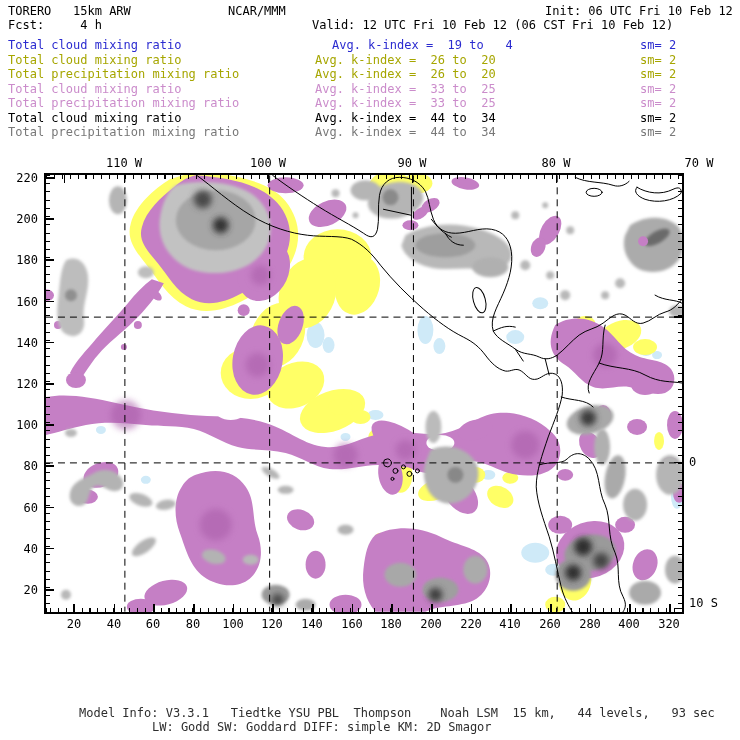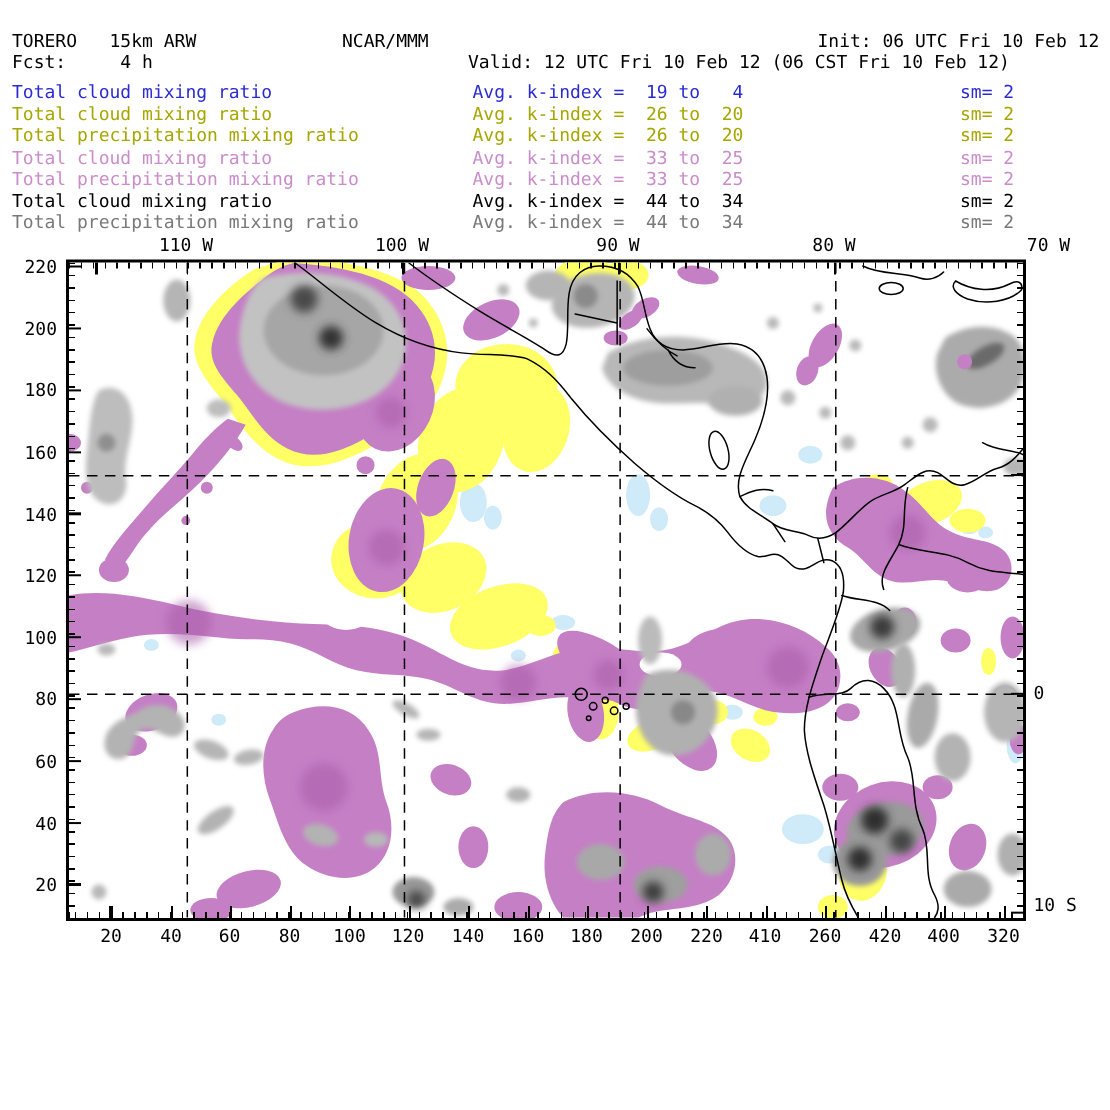--- a/index.html
+++ b/index.html
@@ -1,18 +1,18 @@
 <!DOCTYPE html>
 <html><head>
 <meta charset="utf-8">
 <style>
   html,body{margin:0;padding:0;background:#fff;}
   #page{position:relative;width:740px;height:740px;background:#fff;overflow:hidden;
         font-family:"DejaVu Sans Mono","Liberation Mono",monospace;color:#000;}
-  .t{position:absolute;font-size:12px;line-height:14px;white-space:pre;margin-top:16px;}
+  .t{position:absolute;font-size:12px;line-height:14px;white-space:pre;}
   .ax{position:absolute;font-size:12px;line-height:14px;white-space:pre;}
   .cx{transform:translateX(-50%);}
   .ra{width:32px;text-align:right;}
   #plotbox{position:absolute;left:44px;top:173px;width:640px;height:441px;
            border:2px solid #000;box-sizing:border-box;background:#fff;}
   #plotbox svg{position:absolute;left:0;top:0;}
   .tk{position:absolute;pointer-events:none;}
   .tk.top-min{left:0;top:0;width:636px;height:4px;
       background:repeating-linear-gradient(to right,#000 0 1px,transparent 1px 7.9px);}
   .tk.top-maj{left:0;top:0;width:636px;height:8px;
@@ -43,21 +43,21 @@
 
   <span class="t" style="left:8px;top:4px">TORERO   15km ARW</span>
   <span class="t" style="left:228px;top:4px">NCAR/MMM</span>
   <span class="t" style="left:545px;top:4px">Init: 06 UTC Fri 10 Feb 12</span>
   <span class="t" style="left:8px;top:18px">Fcst:     4 h</span>
   <span class="t" style="left:312px;top:18px">Valid: 12 UTC Fri 10 Feb 12 (06 CST Fri 10 Feb 12)</span>
 
   <div>
     <div class="lrow" style="color: rgb(43, 43, 208);">
       <span class="t" style="left:8px;top:38px">Total cloud mixing ratio</span>
-      <span class="t" style="left:315px;top:38px">Avg. k-index =  19 to   4</span>
+      <span class="t" style="left:332px;top:38px">Avg. k-index =  19 to   4</span>
       <span class="t" style="left:640px;top:38px">sm= 2</span>
     </div>
     <div class="lrow" style="color: rgb(166, 166, 0);">
       <span class="t" style="left:8px;top:53px">Total cloud mixing ratio</span>
       <span class="t" style="left:315px;top:53px">Avg. k-index =  26 to  20</span>
       <span class="t" style="left:640px;top:53px">sm= 2</span>
     </div>
     <div class="lrow" style="color: rgb(166, 166, 0);">
       <span class="t" style="left:8px;top:67px">Total precipitation mixing ratio</span>
       <span class="t" style="left:315px;top:67px">Avg. k-index =  26 to  20</span>
@@ -113,21 +113,21 @@
   <span class="ax cx" style="left:193px;top:617px">80</span>
   <span class="ax cx" style="left:233px;top:617px">100</span>
   <span class="ax cx" style="left:272px;top:617px">120</span>
   <span class="ax cx" style="left:312px;top:617px">140</span>
   <span class="ax cx" style="left:352px;top:617px">160</span>
   <span class="ax cx" style="left:391px;top:617px">180</span>
   <span class="ax cx" style="left:431px;top:617px">200</span>
   <span class="ax cx" style="left:471px;top:617px">220</span>
   <span class="ax cx" style="left:510px;top:617px">410</span>
   <span class="ax cx" style="left:550px;top:617px">260</span>
-  <span class="ax cx" style="left:590px;top:617px">420</span>
+  <span class="ax cx" style="left:590px;top:617px">280</span>
   <span class="ax cx" style="left:629px;top:617px">400</span>
   <span class="ax cx" style="left:669px;top:617px">320</span>
 
   <div id="plotbox">
     <svg width="636" height="437" viewBox="0 0 637 437">
       <defs>
         <filter id="b2" x="-30%" y="-30%" width="160%" height="160%">
             <feGaussianBlur stdDeviation="1.8"></feGaussianBlur>
           </filter>
         <filter id="b4" x="-60%" y="-60%" width="220%" height="220%">
@@ -352,14 +352,16 @@
     <div class="tk top-min"></div>
     <div class="tk top-maj"></div>
     <div class="tk bot-min"></div>
     <div class="tk bot-maj"></div>
     <div class="tk lef-min"></div>
     <div class="tk lef-maj"></div>
     <div class="tk rig-min"></div>
     <div class="tk rig-maj"></div>
   </div>
 
+  <span class="t foot" style="left:79px;top:706px">Model Info: V3.3.1   Tiedtke YSU PBL  Thompson    Noah LSM  15 km,   44 levels,   93 sec</span>
+  <span class="t foot" style="left:152px;top:720px">LW: Godd SW: Goddard DIFF: simple KM: 2D Smagor</span>
 
 </div>
 
 </body></html>

